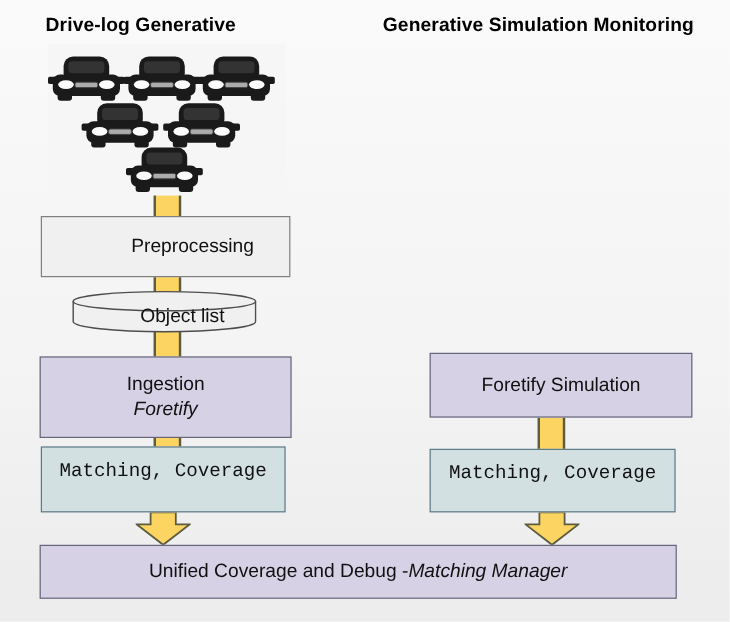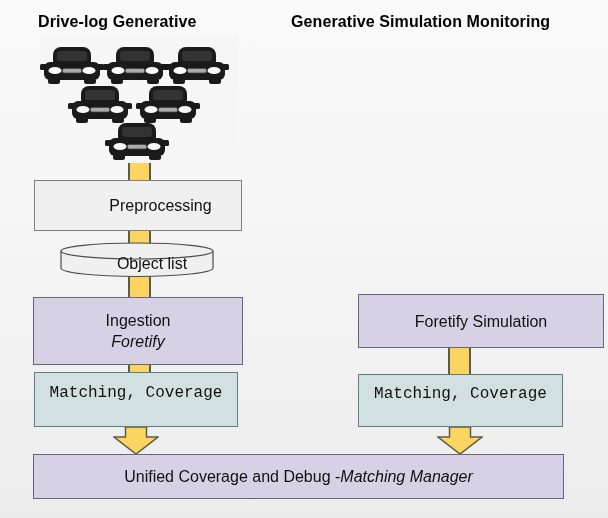--- a/index.html
+++ b/index.html
@@ -37,21 +37,21 @@
   .arrow-svg{position:absolute;width:46px;height:28px;}
   .em{font-style:italic;text-align:right;}
   svg{display:block;}
 </style>
 </head>
 <body>
 
 <div class="canvas">
 
   <div class="title" style="left:38px;top:13px;">Drive-log Generative</div>
-  <div class="title" style="left:291px;top:13px;">Generative Simulation Monitoring</div>
+  <div class="title" style="left:319px;top:13px;">Generative Simulation Monitoring</div>
 
   <div class="cars-panel">
     <svg width="198" height="128" viewBox="0 0 198 128" aria-hidden="true">
       <defs>
         <g id="car">
 
           <rect x="0" y="17" width="7" height="6" rx="1.5" fill="#1a1a1a"></rect>
           <rect x="57" y="17" width="7" height="6" rx="1.5" fill="#1a1a1a"></rect>
 
           <rect x="13" y="0" width="38" height="22" rx="8" fill="#1a1a1a"></rect>
@@ -102,21 +102,21 @@
 
   <div class="node purple-box" style="left:33px;top:297px;width:210px;height:68px;">
     <span>Ingestion</span>
     <span class="em">Foretify</span>
   </div>
 
   <div class="node blue-box" style="left:34px;top:372px;width:204px;height:55px;padding-bottom:12px;">
     <span>Matching, Coverage</span>
   </div>
 
-  <div class="node purple-box" style="left:358px;top:294px;width:246px;height:54px;">
+  <div class="node purple-box" style="left:358px;top:294px;width:219px;height:54px;">
     <span>Foretify Simulation</span>
   </div>
 
   <div class="node blue-box" style="left:358px;top:374px;width:205px;height:53px;padding-bottom:12px;">
     <span>Matching, Coverage</span>
   </div>
 
   <svg class="arrow-svg" style="left:113px;top:427px;" viewBox="0 0 46 28" aria-hidden="true">
     <polygon points="12.5,0 33.5,0 33.5,10 45,10 23,27 1,10 12.5,10" fill="#fcd462" stroke="#5c5c40" stroke-width="1.5"></polygon>
   </svg>

